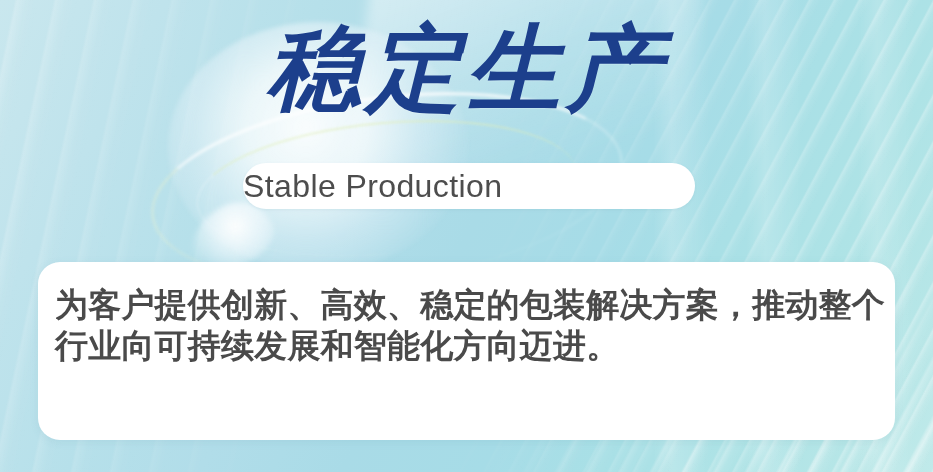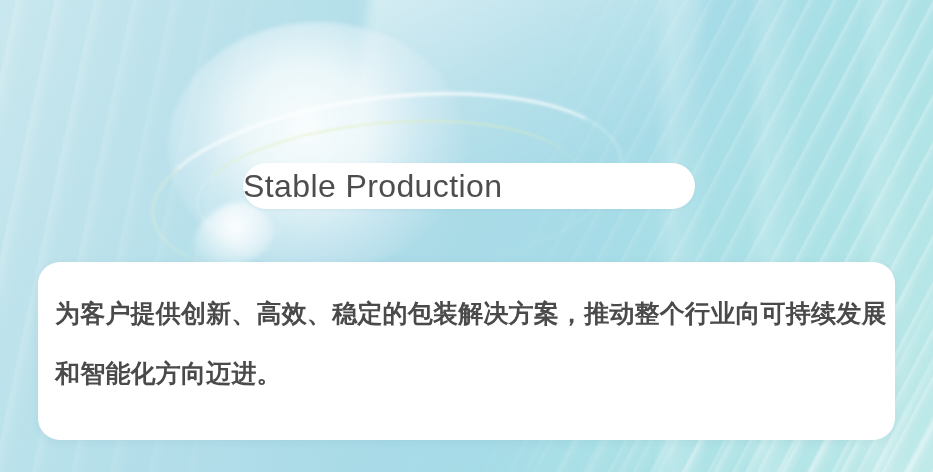--- a/index.html
+++ b/index.html
@@ -224,22 +224,22 @@
     border-radius: 22px;
     background: #ffffff;
     box-shadow: 0 2px 8px rgba(80,135,155,0.10);
   }
 
   .body-text {
     position: absolute;
     left: 17px;
     right: 8px;
     top: 22px;
-    font-size: 25px;
-    line-height: 60px;
+    font-size: 33px;
+    line-height: 41px;
     font-weight: 700;
     letter-spacing: 0.2px;
     color: #4a4a4a;
     font-family: "DejaVu Sans", "Liberation Sans", sans-serif;
   }
 </style>
 </head>
 <body>
 
 <div id="banner">
@@ -249,20 +249,21 @@
   <div class="bg-layer streaks-right"></div>
   <div class="bg-layer streaks-corner"></div>
   <div class="headline-wash"></div>
   <div class="orb"></div>
   <div class="arc"></div>
   <div class="arc2"></div>
   <div class="teardrop"></div>
 
   <div class="content">
 
+    <div class="headline">稳定生产</div>
 
     <div class="subtitle-pill">
       <span class="subtitle-text">Stable Production</span>
     </div>
 
     <div class="body-card">
       <div class="body-text">为客户提供创新、高效、稳定的包装解决方案，推动整个行业向可持续发展和智能化方向迈进。</div>
     </div>
 
   </div>

